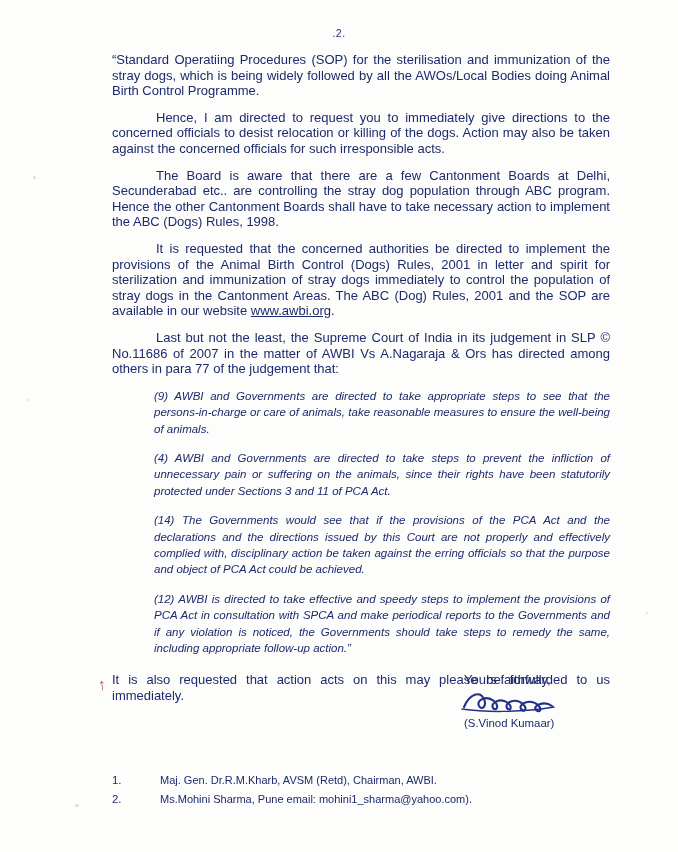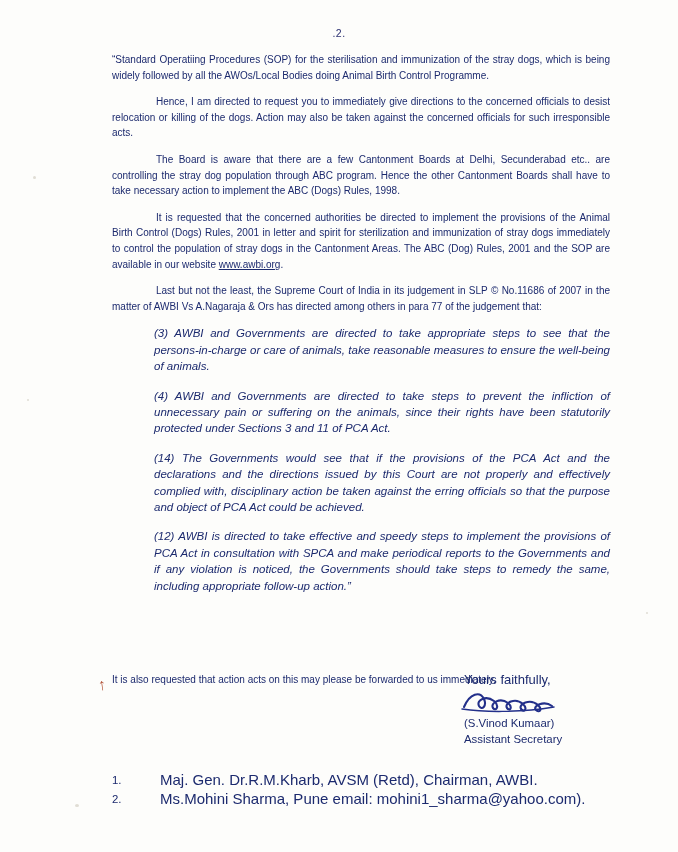--- a/index.html
+++ b/index.html
@@ -31,21 +31,21 @@
     letter-spacing: 0.5px;
   }
   .content {
     position: absolute;
     left: 112px;
     top: 52px;
     width: 498px;
   }
   p {
     margin: 0 0 11px 0;
-    font-size: 10px;
+    font-size: 13px;
     line-height: 15.6px;
     text-align: justify;
     color: #1c2a6e;
   }
   .indent {
     text-indent: 44px;
   }
   .quote-block {
     margin: 0 0 13px 0;
     padding-left: 42px;
@@ -112,21 +112,21 @@
   .cc-row {
     display: flex;
     margin-bottom: 3px;
   }
   .cc-num {
     width: 48px;
     flex: 0 0 48px;
     font-size: 11.4px;
   }
   .cc-text {
-    font-size: 15px;
+    font-size: 11px;
   }
   .margin-mark-1 {
     position: absolute;
     left: 98px;
     top: 676px;
     color: #b3553a;
     font-size: 16px;
     transform: rotate(-8deg);
   }
   .speck {
@@ -152,40 +152,39 @@
     <p>“Standard Operatiing Procedures (SOP) for the sterilisation and immunization of the stray dogs, which is being widely followed by all the AWOs/Local Bodies doing Animal Birth Control Programme.</p>
 
     <p class="indent">Hence, I am directed to request you to immediately give directions to the concerned officials to desist relocation or killing of the dogs. Action may also be taken against the concerned officials for such irresponsible acts.</p>
 
     <p class="indent">The Board is aware that there are a few Cantonment Boards at Delhi, Secunderabad etc.. are controlling the stray dog population through ABC program. Hence the other Cantonment Boards shall have to take necessary action to implement the ABC (Dogs) Rules, 1998.</p>
 
     <p class="indent"><span>It is requested that the concerned authorities be directed to implement the provisions of the Animal Birth Control (Dogs) Rules, 2001 in letter and spirit for sterilization and immunization of stray dogs immediately to control the population of stray dogs in the Cantonment Areas. The ABC (Dog) Rules, 2001 and the SOP are available in our website </span><span class="link">www.awbi.org</span><span>.</span></p>
 
     <p class="indent">Last but not the least, the Supreme Court of India in its judgement in SLP © No.11686 of 2007 in the matter of AWBI Vs A.Nagaraja &amp; Ors has directed among others in para 77 of the judgement that:</p>
 
-    <div class="quote-block">(3) AWBI and Governments are directed to take appropriate steps to see that the persons-in-charge or care of animals, take reasonable measures to ensure the well-being of animals.</div>
+    <div class="quote-block">(9) AWBI and Governments are directed to take appropriate steps to see that the persons-in-charge or care of animals, take reasonable measures to ensure the well-being of animals.</div>
     <div class="quote-block">(4) AWBI and Governments are directed to take steps to prevent the infliction of unnecessary pain or suffering on the animals, since their rights have been statutorily protected under Sections 3 and 11 of PCA Act.</div>
     <div class="quote-block">(14) The Governments would see that if the provisions of the PCA Act and the declarations and the directions issued by this Court are not properly and effectively complied with, disciplinary action be taken against the erring officials so that the purpose and object of PCA Act could be achieved.</div>
     <div class="quote-block">(12) AWBI is directed to take effective and speedy steps to implement the provisions of PCA Act in consultation with SPCA and make periodical reports to the Governments and if any violation is noticed, the Governments should take steps to remedy the same, including appropriate follow-up action.”</div>
 
   </div>
 
   <div class="closing">
     <p>It is also requested that action acts on this may please be forwarded to us immediately.</p>
 
     <div class="sign-area">
       <div class="yours">Yours faithfully,</div>
       <div class="signature">
         <svg width="120" height="30" viewBox="0 0 120 30" xmlns="http://www.w3.org/2000/svg">
           <path d="M4 20 C10 6, 20 4, 24 12 C27 19, 22 24, 19 19 C16 13, 26 8, 34 14 C40 19, 36 25, 33 21 C30 16, 40 10, 48 16 C53 20, 50 25, 47 21 C44 16, 55 10, 63 17 C68 22, 64 26, 61 22 C58 17, 70 11, 78 18 C83 23, 79 26, 76 23 C72 19, 84 13, 92 19" fill="none" stroke="#23308a" stroke-width="2.1" stroke-linecap="round"></path>
           <path d="M2 22 C22 25, 58 26, 94 20" fill="none" stroke="#23308a" stroke-width="1.5" stroke-linecap="round"></path>
         </svg>
       </div>
       <div class="sign-name">(S.Vinod Kumaar)</div>
-      <div class="sign-name">Assistant Secretary</div>
     </div>
   </div>
 
   <div class="copy-to">
     <div class="cc-list">
       <div class="cc-row">
         <div class="cc-num">1.</div>
         <div class="cc-text">Maj. Gen. Dr.R.M.Kharb, AVSM (Retd), Chairman, AWBI.</div>
       </div>
       <div class="cc-row">

